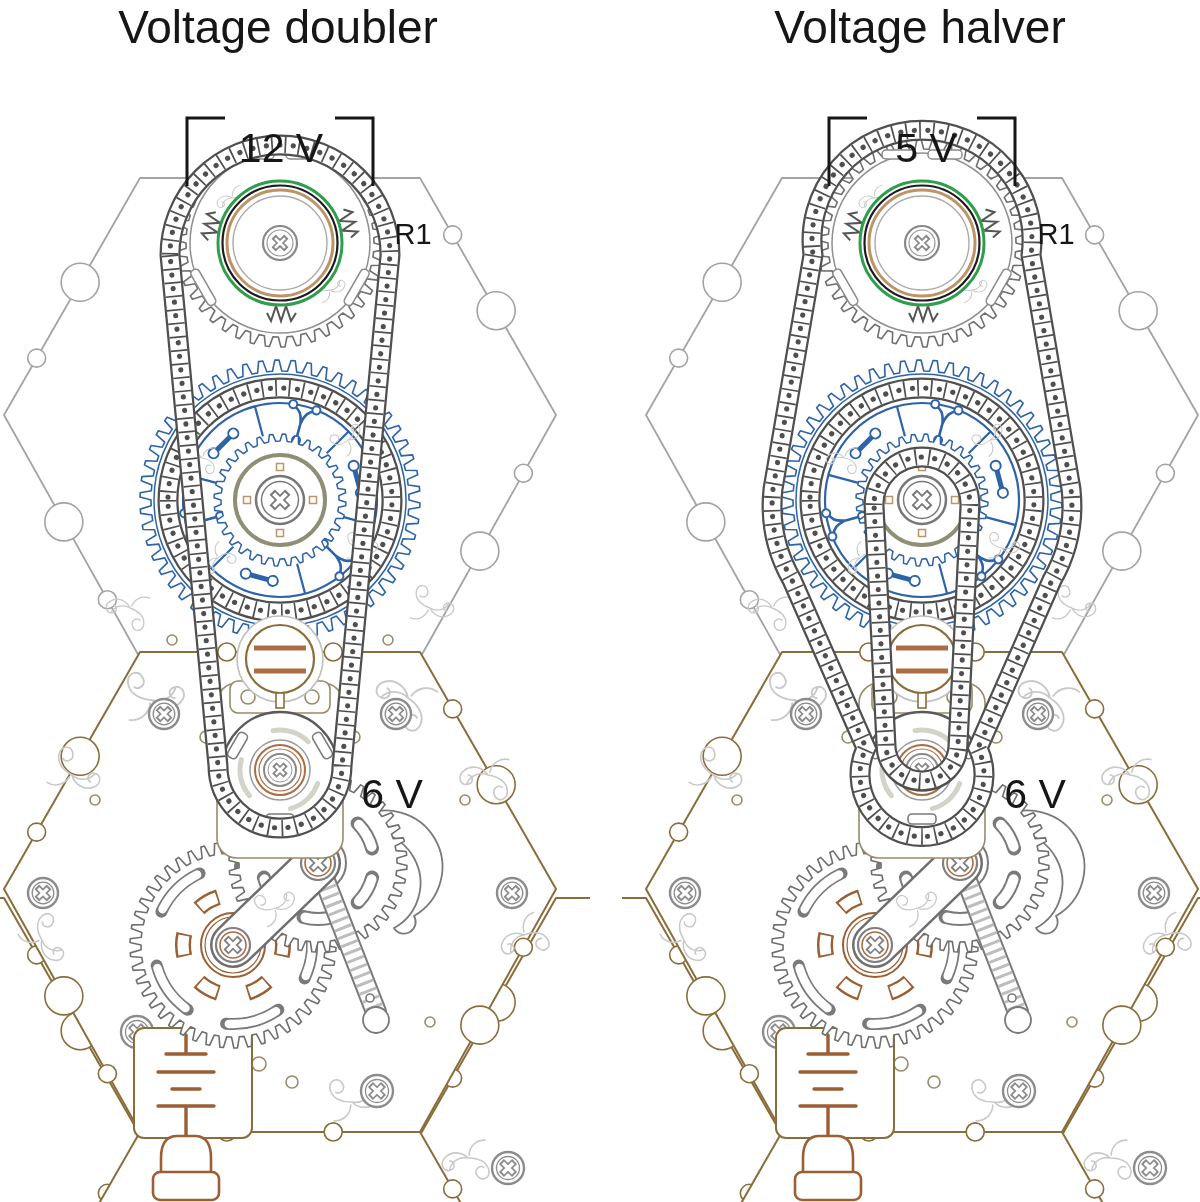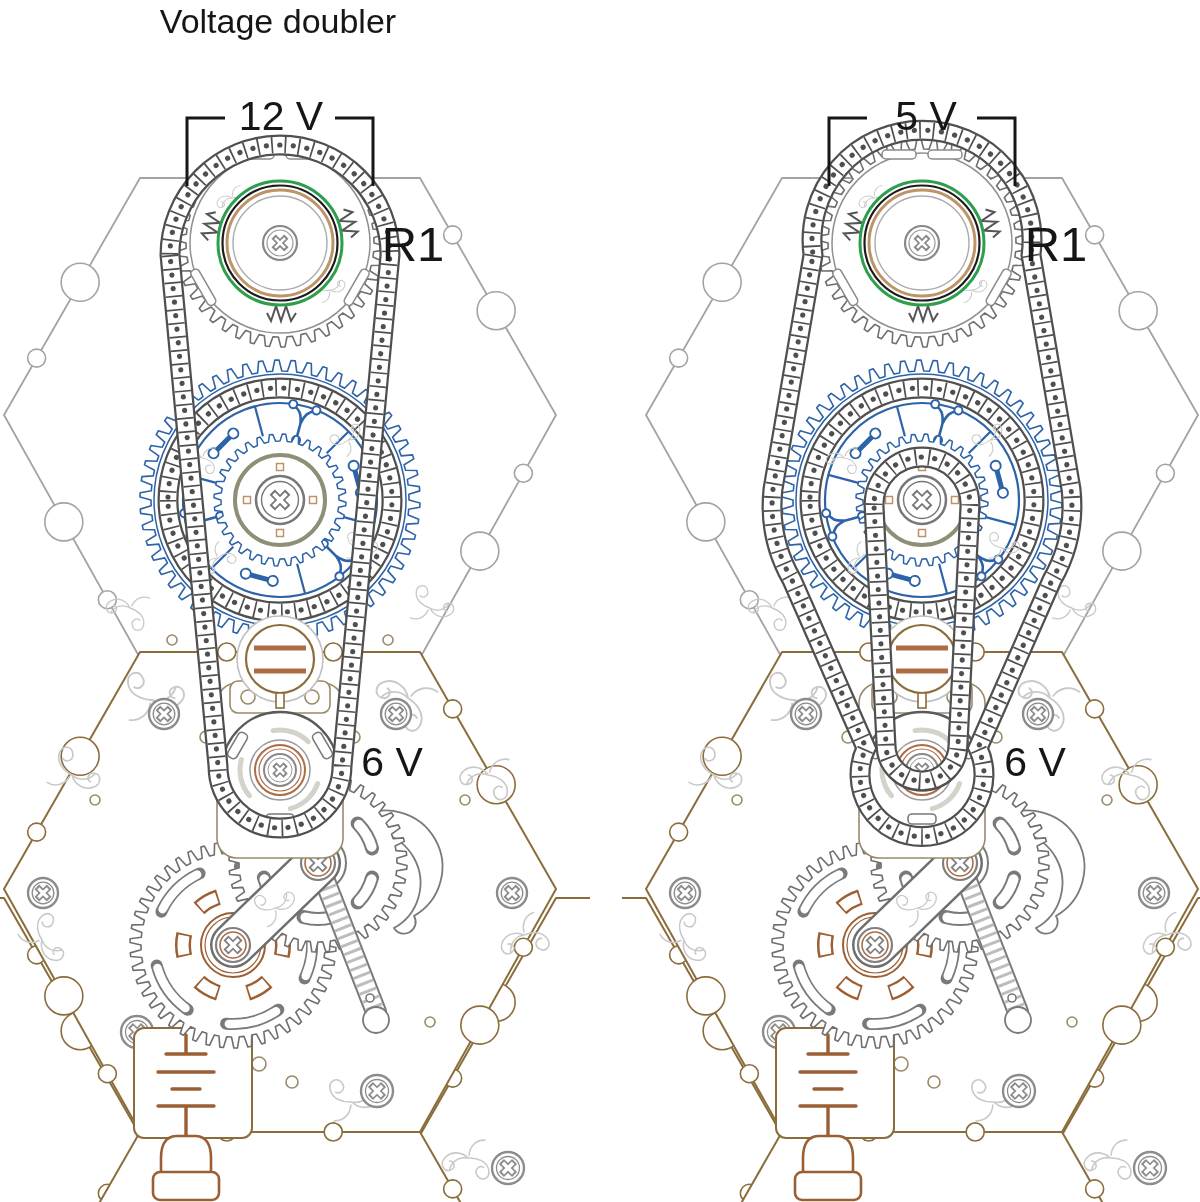--- a/index.html
+++ b/index.html
@@ -1,22 +1,22 @@
 <!DOCTYPE html>
 <html><head>
 <meta charset="utf-8">
 <style>
   html,body{margin:0;padding:0;background:#fff;}
   .canvas{position:relative;width:1200px;height:1202px;background:#fff;overflow:hidden;
           font-family:"Liberation Sans", sans-serif;}
   svg{position:absolute;left:0;top:0;}
   .lbl{position:absolute;transform:translateX(-50%);color:#161616;white-space:nowrap;line-height:1;}
-  .title{font-size:34px;}
-  .volt{font-size:41px;}
-  .res{font-size:49px;}
+  .title{font-size:46px;}
+  .volt{font-size:41px;margin-top:32px;}
+  .res{font-size:29px;}
 </style>
 </head>
 <body>
 
 <div class="canvas">
 
   <svg id="art" width="1200" height="1202" viewBox="0 0 1200 1202">
       <defs>
         <g id="vine">
           <path d="M0,0 C-10,-3 -19,-11 -17,-21 C-15,-30 -5,-30 -3,-22 C-1,-15 -9,-11 -13,-16 M0,0 C8,5 19,3 24,-6 M0,0 C4,9 15,14 24,9 C33,4 30,-6 23,-6 C16,-6 15,2 21,4 M-2,2 C-6,12 -16,16 -25,12" fill="none" stroke-width="1.7"></path>
@@ -575,16 +575,17 @@
         <path d="M813,255 L773,489 A150,150 0 0 0 792,580 L866,748 A62,62 0 1 0 978,748 L1052,580 A150,150 0 0 0 1071,489 L1031,255 A110,110 0 1 0 813,255 Z" fill="none" stroke="#4f4f4f" stroke-width="5.2" stroke-linecap="round" stroke-dasharray="0.1 13.5" stroke-dashoffset="-6.5"></path>
         <path d="M829,118 H867 M977,118 H1015 M829,116.5 V186 M1015,116.5 V186" stroke="#161616" stroke-width="3" fill="none"></path>
       </g>
     </svg>
 
   <div class="lbl title" style="left:278px;top:4px">Voltage doubler</div>
   <div class="lbl volt" style="left:281px;top:96px">12 V</div>
   <div class="lbl res" style="left:413px;top:220px">R1</div>
   <div class="lbl volt" style="left:392px;top:742px">6 V</div>
 
+  <div class="lbl title" style="left:920px;top:4px">Voltage halver</div>
   <div class="lbl volt" style="left:926px;top:96px">5 V</div>
   <div class="lbl res" style="left:1056px;top:220px">R1</div>
   <div class="lbl volt" style="left:1035px;top:742px">6 V</div>
 </div>
 
 </body></html>

